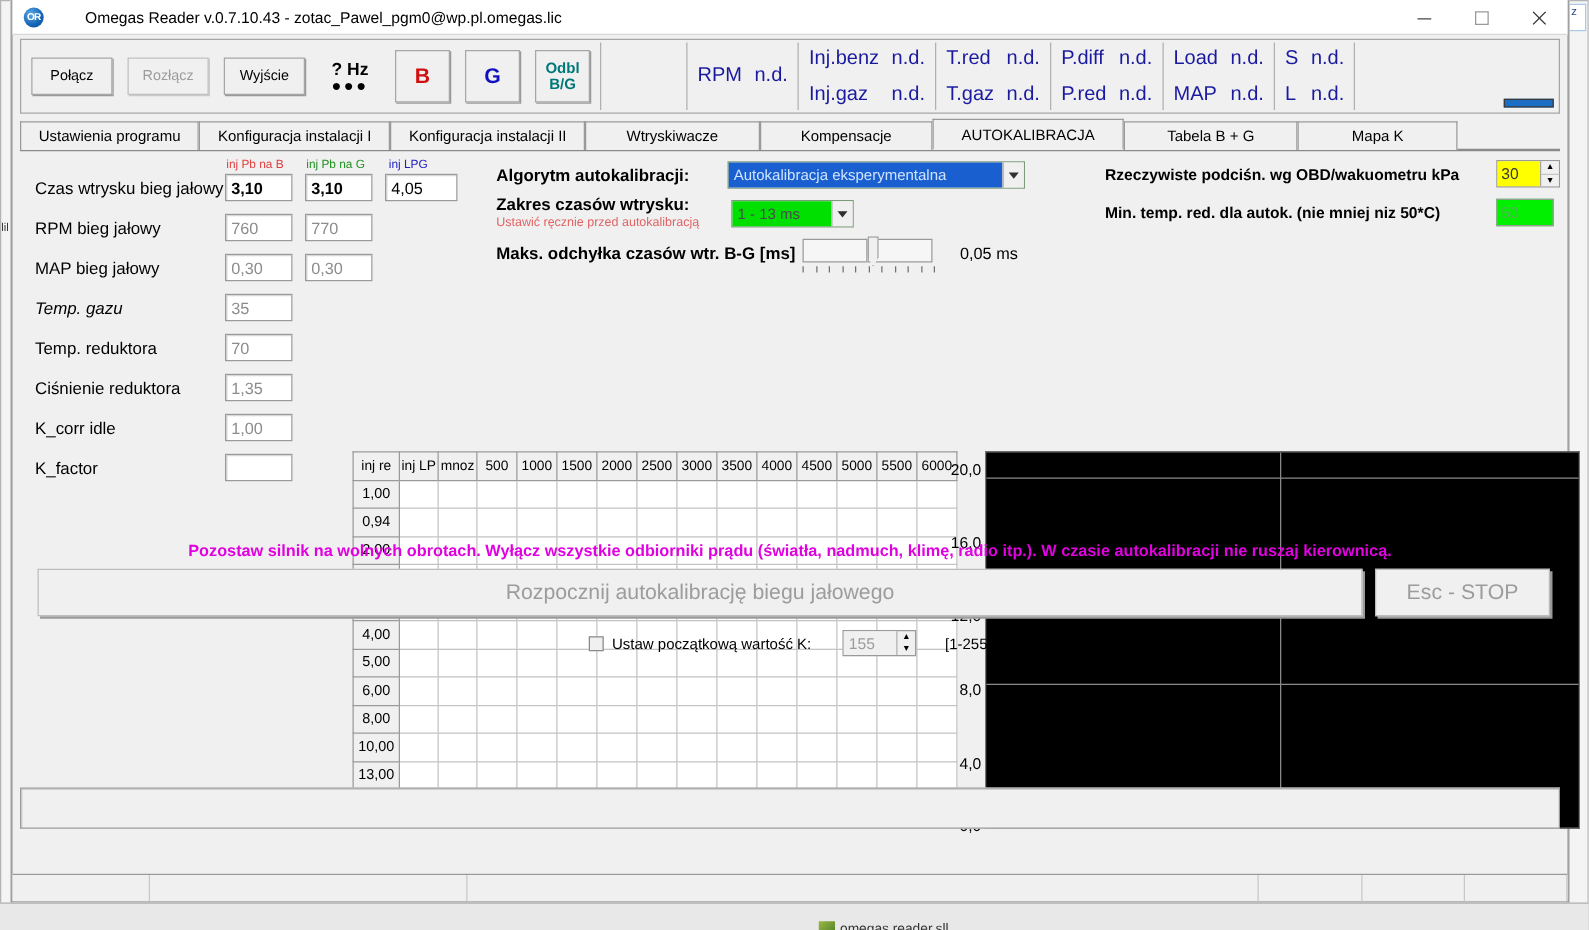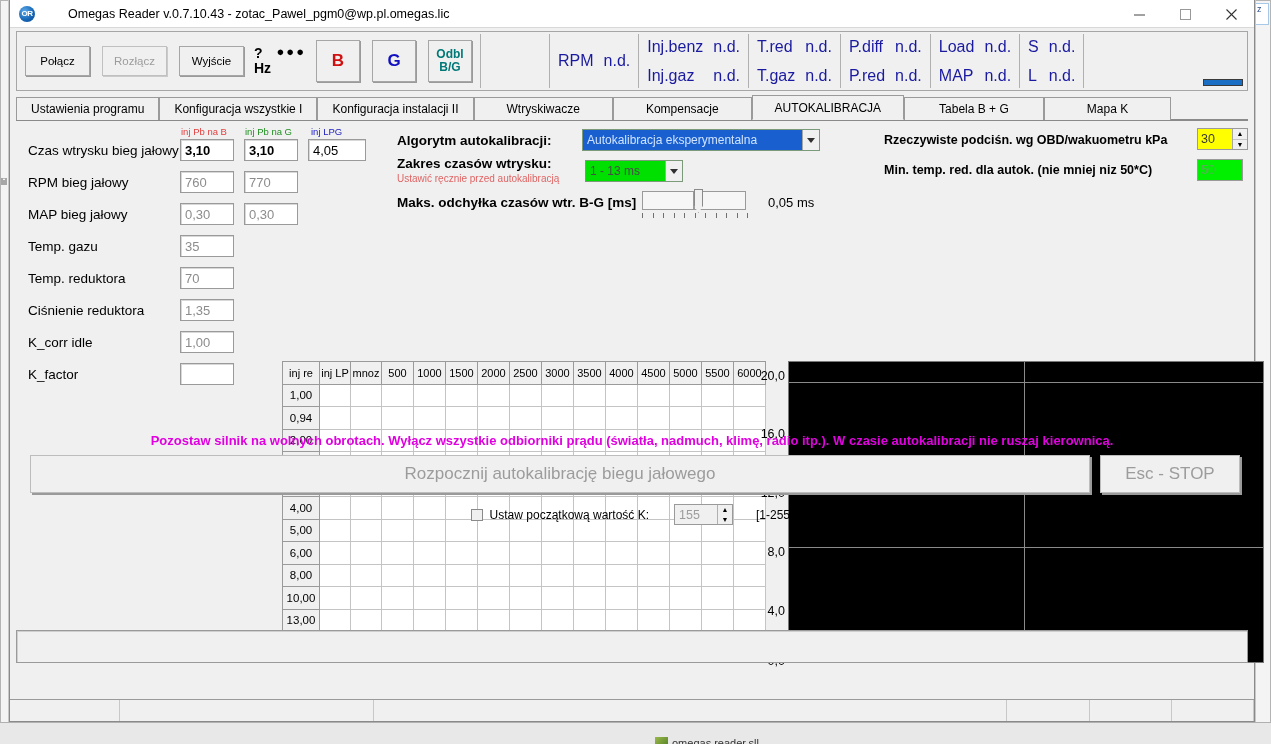--- a/index.html
+++ b/index.html
@@ -77,21 +77,21 @@
     font-size: 11.5px; color: #000; cursor: default;
   }
   .tbtn.disabled { color: #9c9c9c; border-color: #c0c0c0; box-shadow: 1px 1px 0 #cacaca; }
   .tbtn.sq { min-width: 44px; height: 42px; font-size: 17px; font-weight: bold; }
   .tbtn.b { color: #d01010; }
   .tbtn.g { color: #1010c0; }
   .tbtn.odbl {
     color: #007878; font-size: 12px; font-weight: bold; line-height: 13px;
     flex-direction: column; min-width: 44px; height: 42px;
   }
-  .hz-wrap { display: flex; align-items: flex-start; margin: 0 4px; width: 52px; }
+  .hz-wrap { display: flex; flex-direction: column; align-items: center; margin: 0 4px; width: 52px; }
   .hz-label { font-size: 14px; font-weight: bold; line-height: 15px; }
   .hz-dots { font-size: 13px; letter-spacing: 2px; line-height: 12px; }
   .tb-sep { width: 1px; background: #b0b0b0; margin: 2px 0; }
 
   .readout {
     display: grid; grid-template-columns: auto auto; align-items: center;
     column-gap: 10px; row-gap: 0; padding: 0 8px; height: 100%;
     color: #1a1aa0; font-size: 16px;
   }
   .readout .lab { white-space: nowrap; }
@@ -375,21 +375,21 @@
         <div class="lab">L</div>
         <div class="val">n.d.</div>
       </div>
       <div class="tb-sep"></div>
       <div style="flex:1;"></div>
       <div class="blue-ind"></div>
     </div>
 
     <div id="tabs">
       <div class="tab">Ustawienia programu</div>
-      <div class="tab">Konfiguracja wszystkie I</div>
+      <div class="tab">Konfiguracja instalacji I</div>
       <div class="tab">Konfiguracja instalacji II</div>
       <div class="tab" style="padding:0 32px;">Wtryskiwacze</div>
       <div class="tab" style="padding:0 32px;">Kompensacje</div>
       <div class="tab active" style="padding:0 22px;">AUTOKALIBRACJA</div>
       <div class="tab" style="padding:0 34px;">Tabela B + G</div>
       <div class="tab" style="padding:0 42px;">Mapa K</div>
       <div class="tab-fill"></div>
     </div>
 
     <div id="page">
@@ -411,21 +411,21 @@
         <input class="fin ro" style="width: 54px; margin-left: 10px;" readonly="" value="770">
       </div>
 
       <div class="form-row" style="left:12px; top:82px;">
         <div class="flabel" style="width:152px;">MAP bieg jałowy</div>
         <input class="fin ro" style="width: 54px;" readonly="" value="0,30">
         <input class="fin ro" style="width: 54px; margin-left: 10px;" readonly="" value="0,30">
       </div>
 
       <div class="form-row" style="left:12px; top:114px;">
-        <div class="flabel" style="width:152px;">Temp. gazu</div>
+        <div class="flabel" style="width:152px;font-style:italic;">Temp. gazu</div>
         <input class="fin ro" style="width: 54px;" readonly="" value="35">
       </div>
 
       <div class="form-row" style="left:12px; top:146px;">
         <div class="flabel" style="width:152px;">Temp. reduktora</div>
         <input class="fin ro" style="width: 54px;" readonly="" value="70">
       </div>
 
       <div class="form-row" style="left:12px; top:178px;">
         <div class="flabel" style="width:152px;">Ciśnienie reduktora</div>

